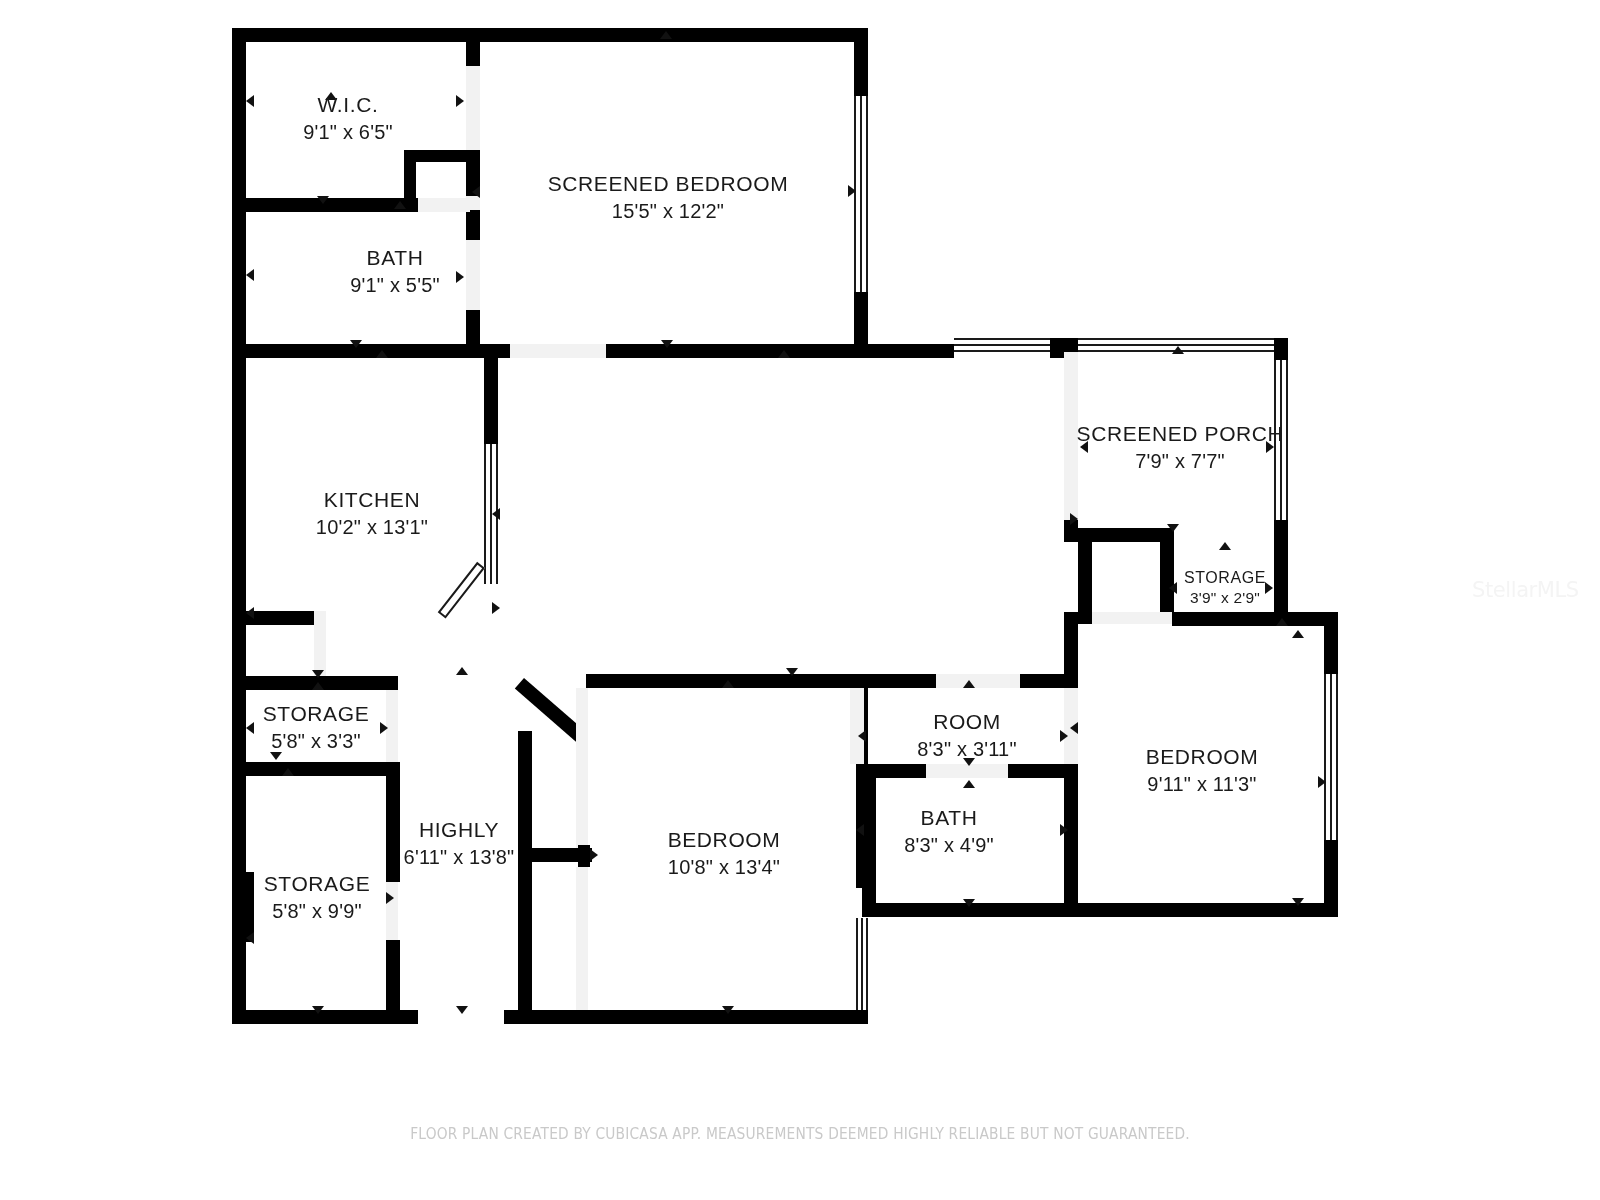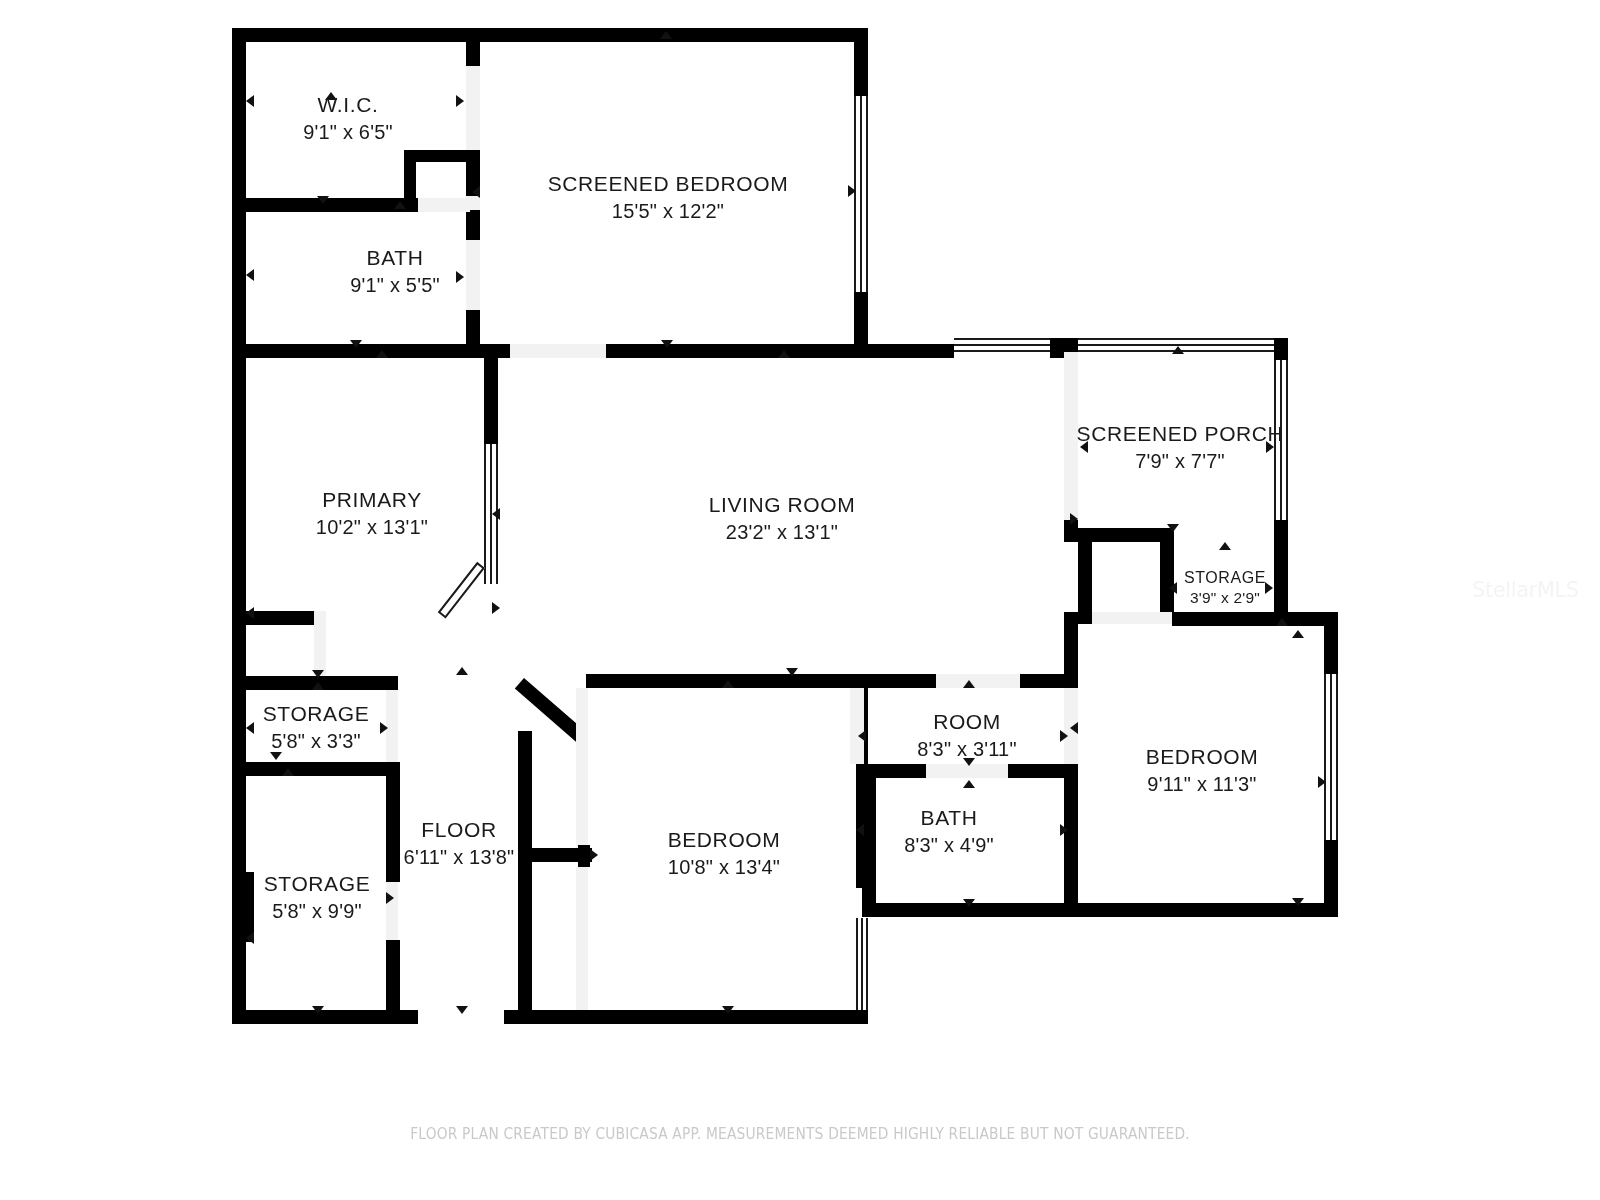--- a/index.html
+++ b/index.html
@@ -285,46 +285,42 @@
     <span class="rname">SCREENED BEDROOM</span>
     <span class="rdim">15'5" x 12'2"</span>
   </div>
 
   <div class="room-label" style="left:395px; top:271px;">
     <span class="rname">BATH</span>
     <span class="rdim">9'1" x 5'5"</span>
   </div>
 
   <div class="room-label" style="left:372px; top:513px;">
-    <span class="rname">PRIMARY</span>
+    <span class="rname">KITCHEN</span>
     <span class="rdim">10'2" x 13'1"</span>
   </div>
 
-  <div class="room-label" style="left:782px; top:518px;">
-    <span class="rname">LIVING ROOM</span>
-    <span class="rdim">23'2" x 13'1"</span>
-  </div>
 
   <div class="room-label" style="left:1180px; top:447px;">
     <span class="rname">SCREENED PORCH</span>
     <span class="rdim">7'9" x 7'7"</span>
   </div>
 
   <div class="room-label small" style="left:1225px; top:588px;">
     <span class="rname">STORAGE</span>
     <span class="rdim">3'9" x 2'9"</span>
   </div>
 
   <div class="room-label" style="left:316px; top:727px;">
     <span class="rname">STORAGE</span>
     <span class="rdim">5'8" x 3'3"</span>
   </div>
 
   <div class="room-label" style="left:459px; top:843px;">
-    <span class="rname">FLOOR</span>
+    <span class="rname">HIGHLY</span>
     <span class="rdim">6'11" x 13'8"</span>
   </div>
 
   <div class="room-label" style="left:317px; top:897px;">
     <span class="rname">STORAGE</span>
     <span class="rdim">5'8" x 9'9"</span>
   </div>
 
   <div class="room-label" style="left:724px; top:853px;">
     <span class="rname">BEDROOM</span>

